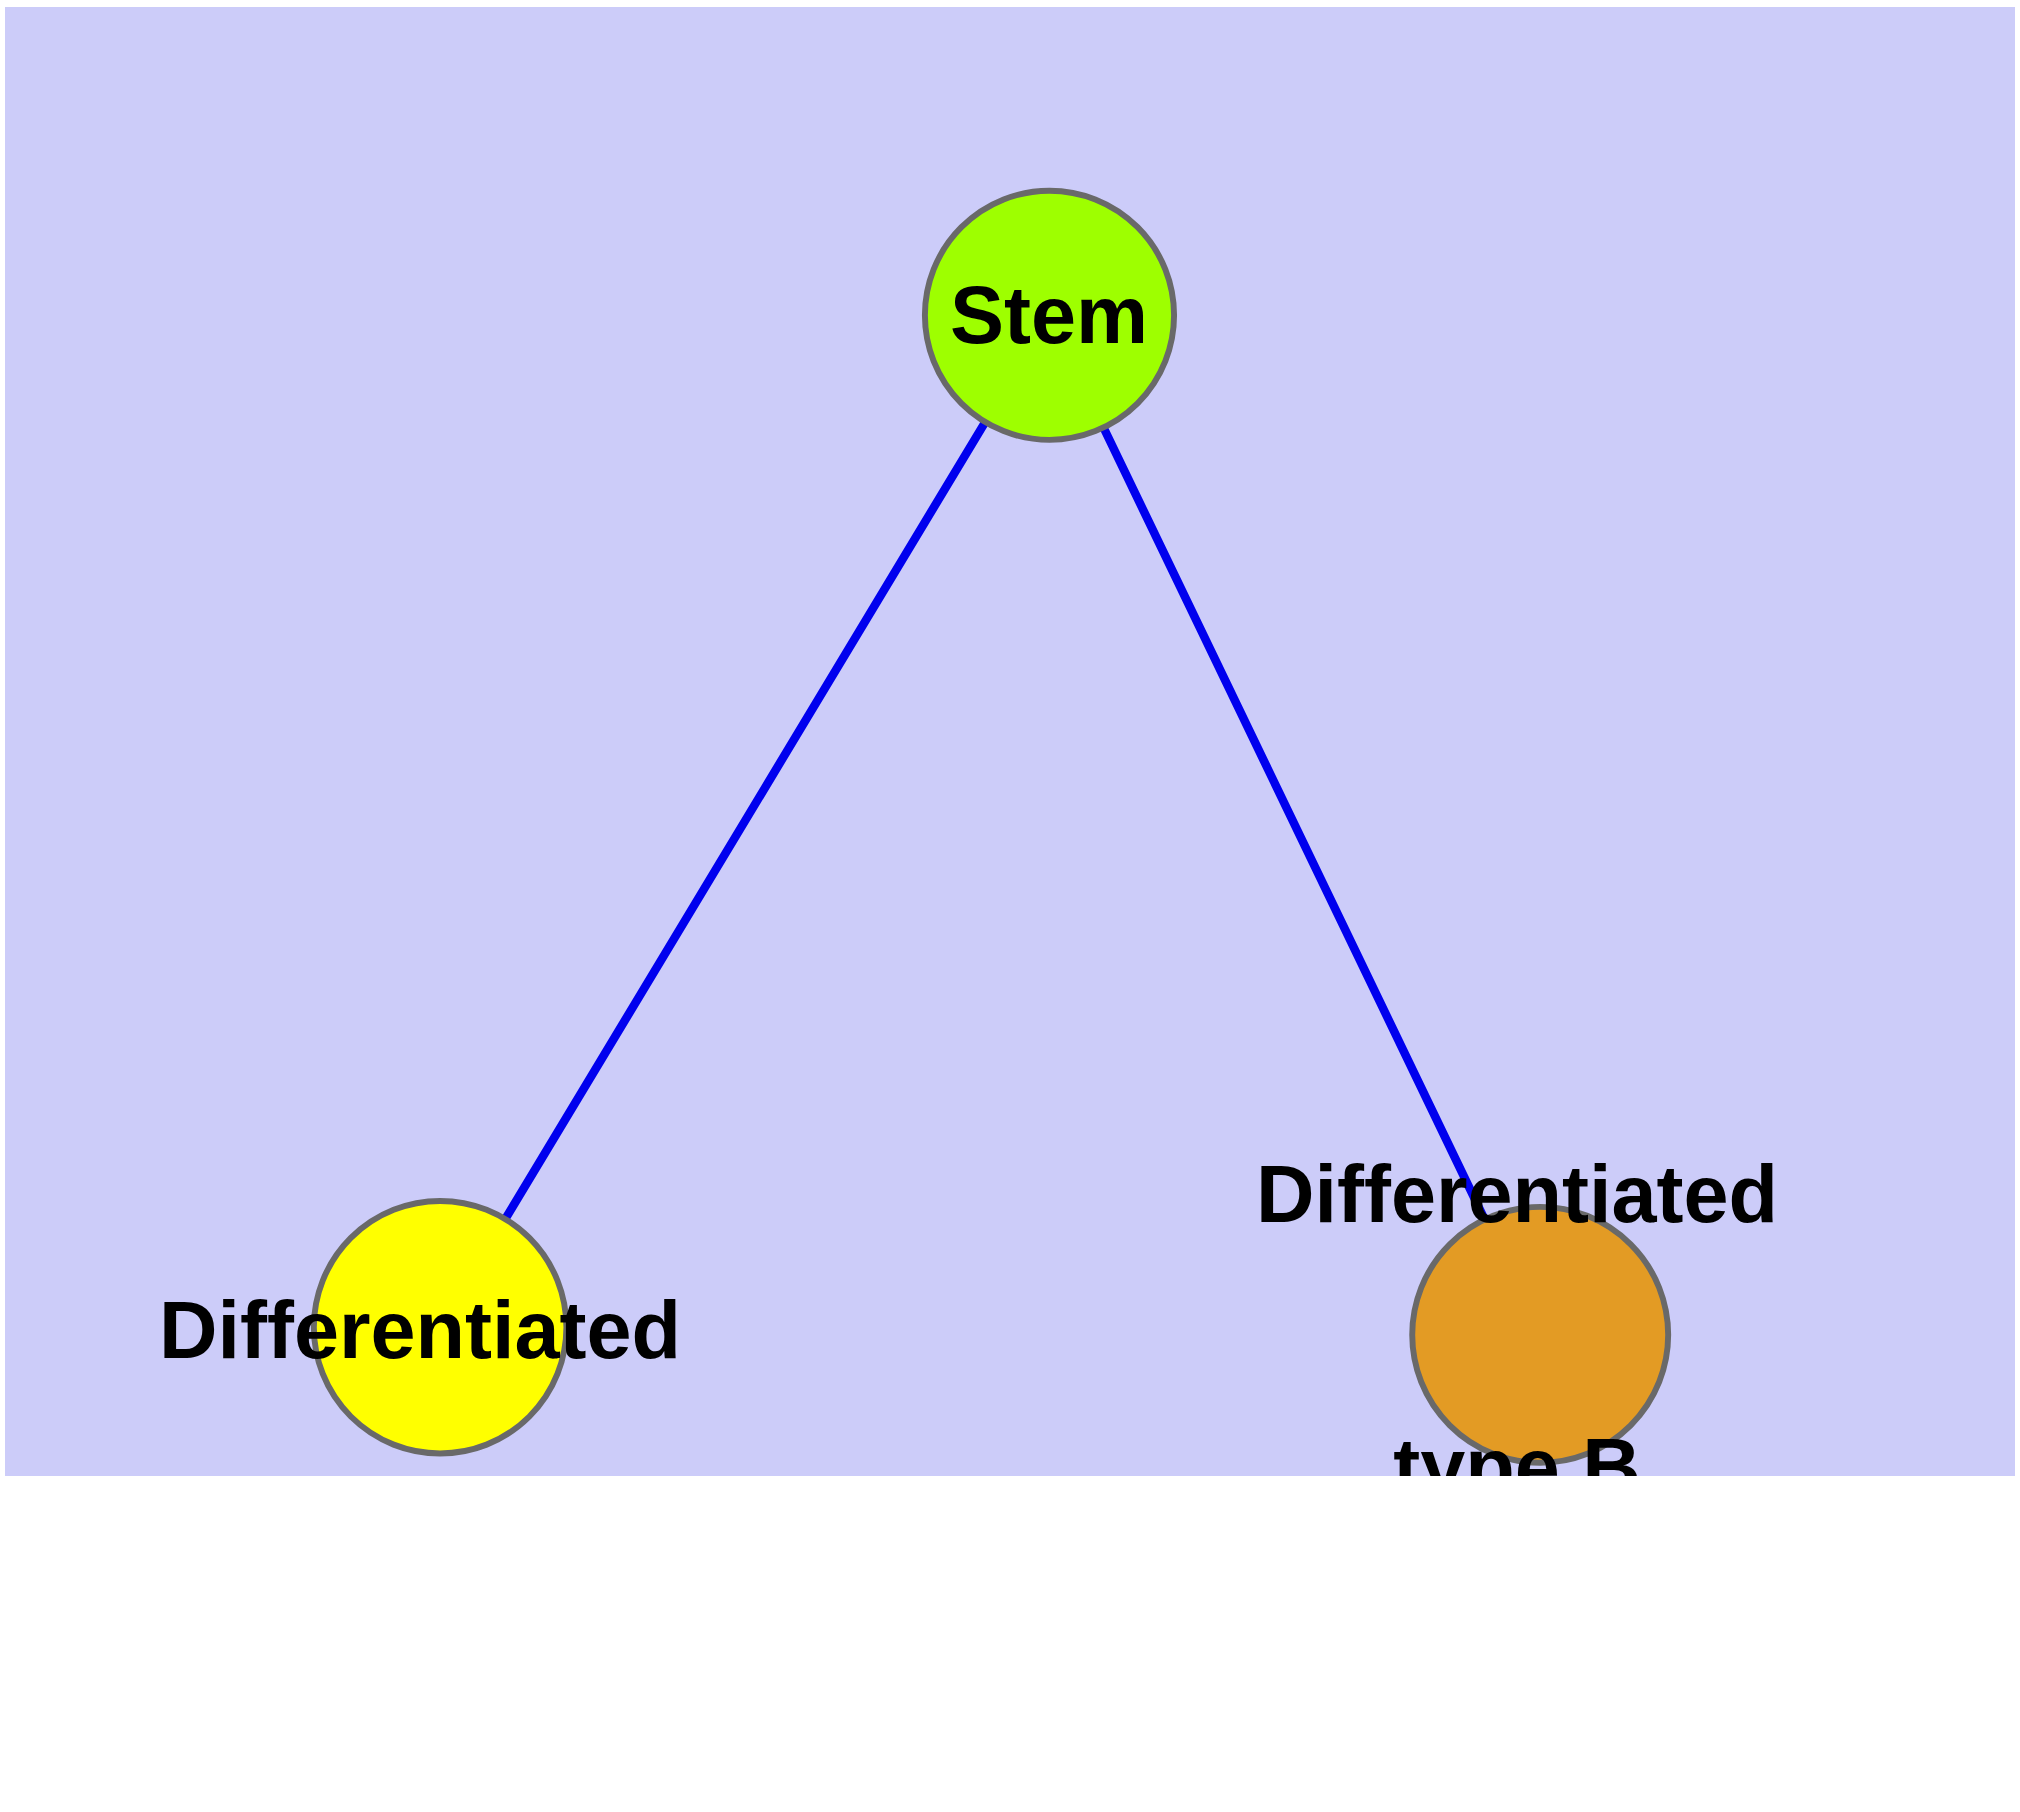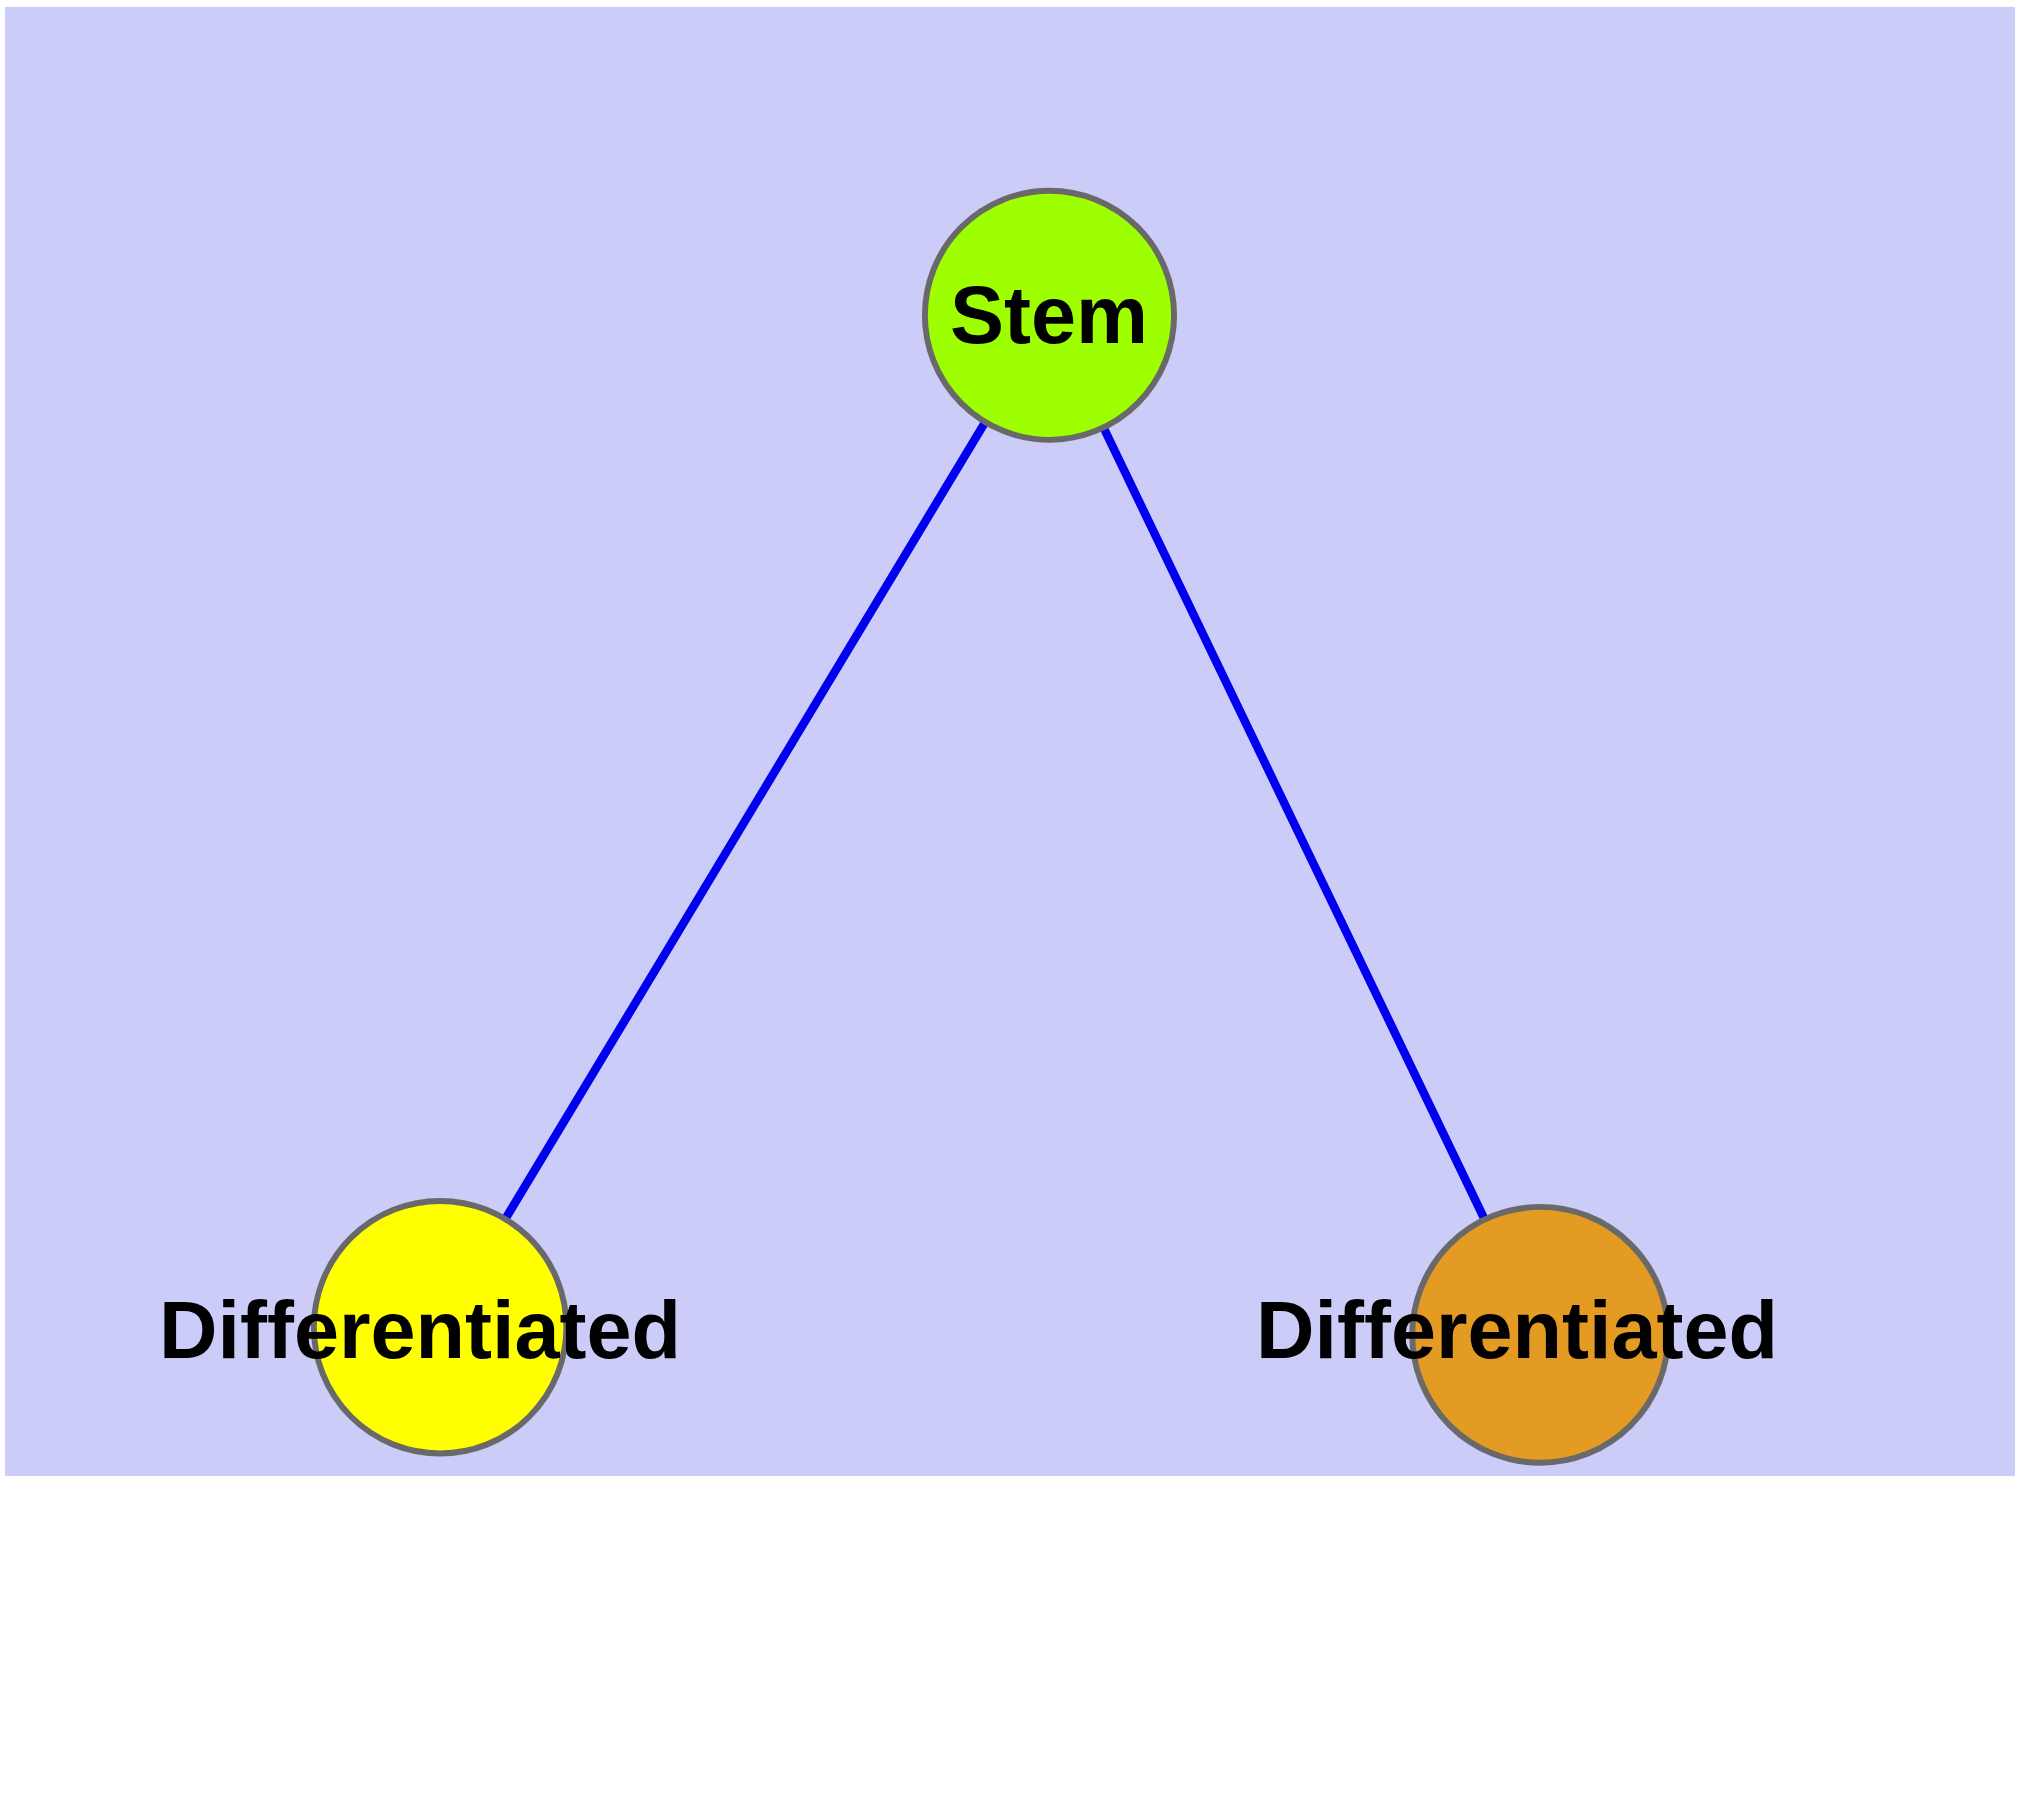--- a/index.html
+++ b/index.html
@@ -82,16 +82,17 @@
   </svg>
 
   <div class="node-label" id="label-stem">Stem</div>
 
   <div class="node-label" id="label-diff-a">
     <div>Differentiated</div>
   </div>
 
   <div class="node-label" id="label-diff-b">
     <div>Differentiated</div>
+    <div>type B</div>
   </div>
 
 </div>
 
 
 </body></html>

